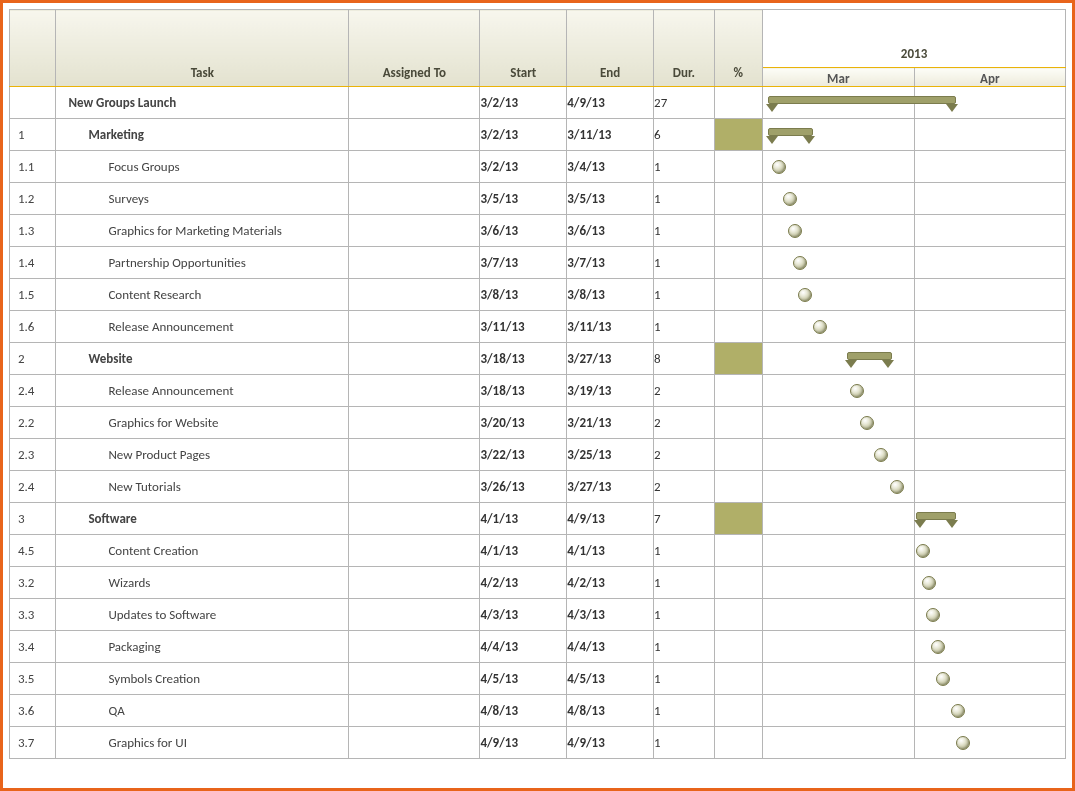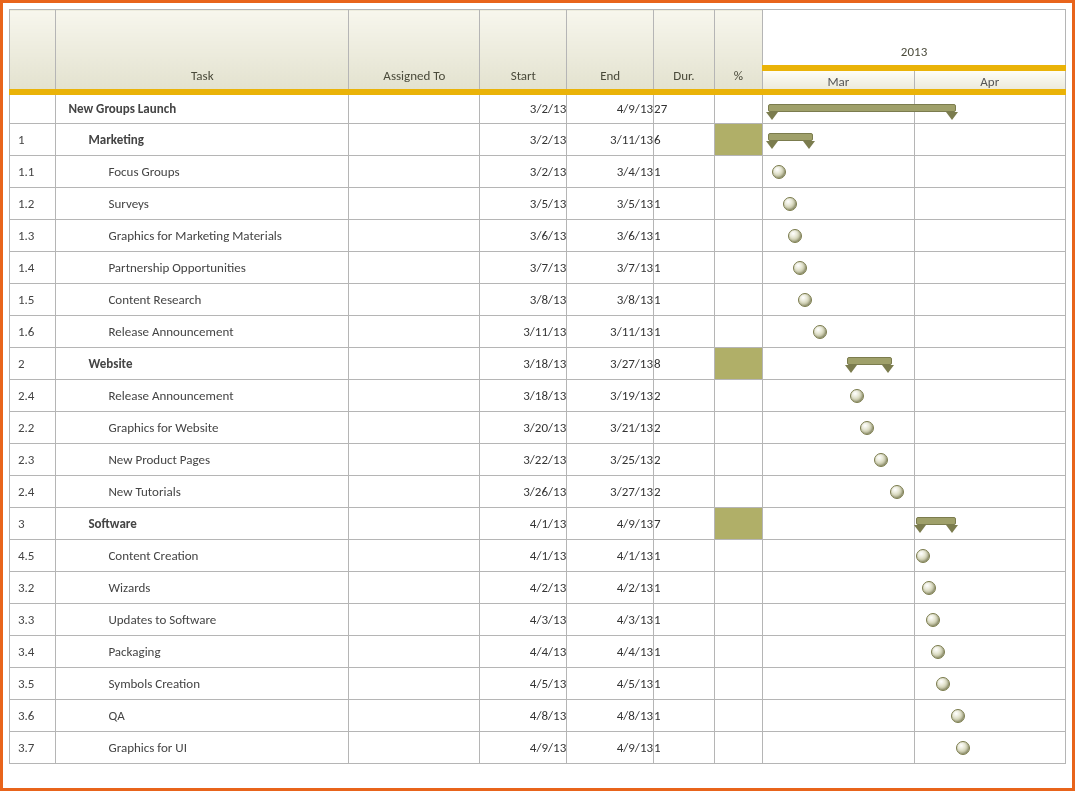--- a/index.html
+++ b/index.html
@@ -28,44 +28,44 @@
     width: 100%;
     table-layout: fixed;
   }
   th, td {
     border: 1px solid #b5b5b5;
     padding: 0;
     vertical-align: middle;
   }
   thead th {
     background: linear-gradient(#f7f6ed, #e3e2cf);
-    font-weight: normal;
+    font-weight: bold;
     color: #4a4a3a;
     height: 38px;
-    border-bottom: 6px solid #eab308;
+    border-bottom: 1px solid #eab308;
   }
   thead tr.header-top th {
     height: 58px;
     vertical-align: bottom;
     padding-bottom: 6px;
   }
   thead tr.month-row th {
     height: 14px;
     font-size: 13px;
     background: linear-gradient(#fdfdf7, #eceadb);
     color: #555;
   }
   tbody td {
     height: 32px;
     font-size: 13px;
   }
   td.col-id   { text-align: left; padding-left: 8px; width: 46px; color:#444;}
   td.col-task { text-align: left; padding-left: 0; }
   td.col-assigned { text-align: center; }
-  td.col-start, td.col-end { text-align: right; }
+  td.col-start, td.col-end { text-align: left; font-weight: bold; }
   td.col-dur  { }
   td.col-pct  { text-align: center; }
   td.col-pct.filled { background: #b0af68; }
   td.col-gantt { padding: 0; position: relative; background: #fff; }
   .task-name {
     display: inline-block;
     padding-left: 8px;
   }
   .indent-0 { padding-left: 12px; font-weight: bold; color:#444;}
   .indent-1 { padding-left: 32px; font-weight: bold; color:#444;}

